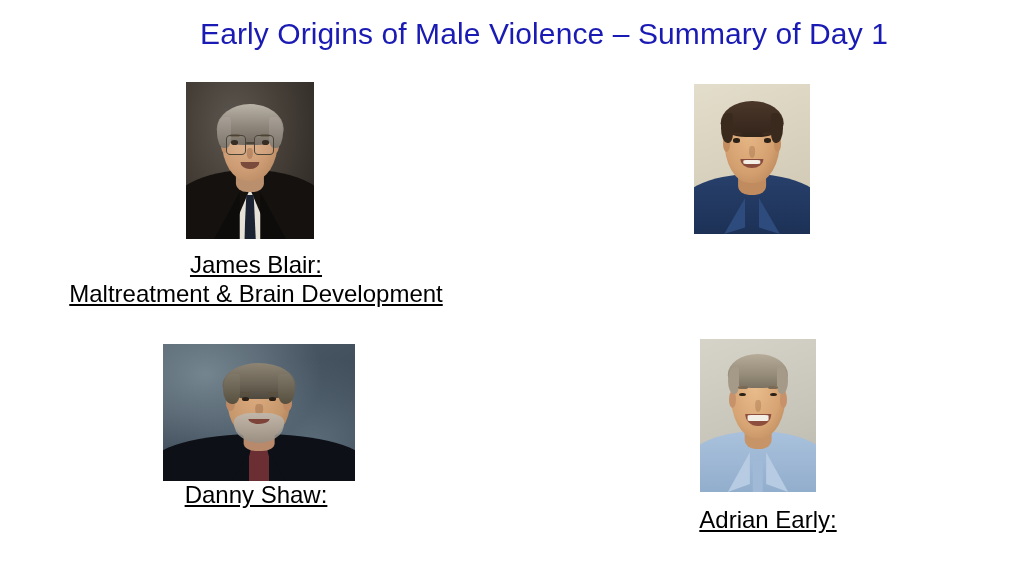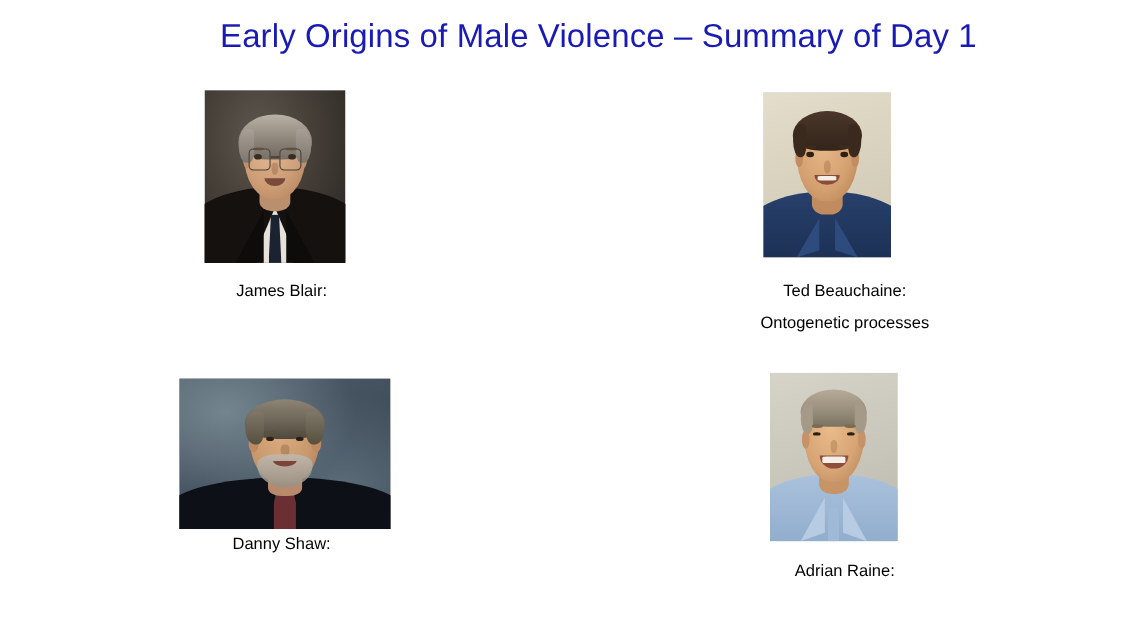--- a/index.html
+++ b/index.html
@@ -43,24 +43,25 @@
   }
   .photo {
     position: absolute;
     overflow: hidden;
     background: #cccccc;
   }
   .caption {
     position: absolute;
     text-align: center;
     color: #000000;
-    font-size: 15px;
+    font-size: 24px;
     line-height: 29px;
     font-weight: 400;
     white-space: nowrap;
+    text-decoration: underline;
   }
   .caption .line1 { display: block; }
   .caption .line2 { display: block; }
 
   
   .portrait { position: absolute; inset: 0; }
   .bg { position: absolute; inset: 0; }
   .shoulders {
     position: absolute;
     left: -16%;
@@ -227,20 +228,21 @@
         <div class="glasses-bridge" style="top:38.5%;"></div>
 
         <div class="nose" style="top:42%; background:rgba(150,105,72,0.45);"></div>
 
         <div class="mouth" style="top:51%; width:15%; height:4.5%; background:#7a4a3c;"></div>
       </div>
     </div>
 
     <div class="caption" style="left:0; top:172px; width:512px;">
       <span class="line1">James Blair:</span>
+      <span class="line2">Maltreatment &amp; Brain Development</span>
     </div>
   </div>
 
   <div class="person" style="left:512px; top:78px; width:512px; height:230px;">
 
     <div class="photo" style="left:182px; top:6px; width:116px; height:150px;">
       <div class="portrait">
         <div class="bg" style="background: linear-gradient(160deg, #e3ddcb 0%, #d8d1bd 50%, #cdc5b0 100%);"></div>
 
         <div class="shoulders" style="height:40%; background: linear-gradient(180deg,#27406b 0%, #1d3156 100%);"></div>
@@ -266,24 +268,20 @@
         <div class="brow" style="right:33%; top:32%; background:#3c2b1e;"></div>
         <div class="eye" style="left:34%; top:36%;"></div>
         <div class="eye" style="right:34%; top:36%;"></div>
         <div class="nose" style="top:41%; height:8%; background:rgba(155,108,70,0.4);"></div>
 
         <div class="mouth" style="top:50%; width:20%; height:6%; background:#8a4d3d;"></div>
         <div class="teeth" style="top:50.6%; width:15%; height:3%;"></div>
       </div>
     </div>
 
-    <div class="caption" style="left:0; top:172px; width:512px;">
-      <span class="line1">Ted Beauchaine:</span>
-      <span class="line2">Ontogenetic processes</span>
-    </div>
   </div>
 
   <div class="person" style="left:0; top:336px; width:512px; height:240px;">
 
     <div class="photo" style="left:163px; top:8px; width:192px; height:137px;">
       <div class="portrait">
 
         <div class="bg" style="background:
                radial-gradient(ellipse at 22% 22%, #74858f 0%, rgba(116,133,143,0) 55%),
                radial-gradient(ellipse at 78% 70%, #5a6b78 0%, rgba(90,107,120,0) 60%),
@@ -362,17 +360,17 @@
         <div class="eye" style="left:34%; top:35%; height:2.2%;"></div>
         <div class="eye" style="right:34%; top:35%; height:2.2%;"></div>
         <div class="nose" style="top:40%; height:8%; background:rgba(160,112,72,0.4);"></div>
 
         <div class="mouth" style="top:49%; width:22%; height:8%; background:#8e4e3e;"></div>
         <div class="teeth" style="top:49.5%; width:18%; height:4%;"></div>
       </div>
     </div>
 
     <div class="caption" style="left:0; top:169px; width:512px;">
-      <span class="line1">Adrian Raine:</span>
+      <span class="line1">Adrian Early:</span>
     </div>
   </div>
 
 </div>
 
 </body></html>

